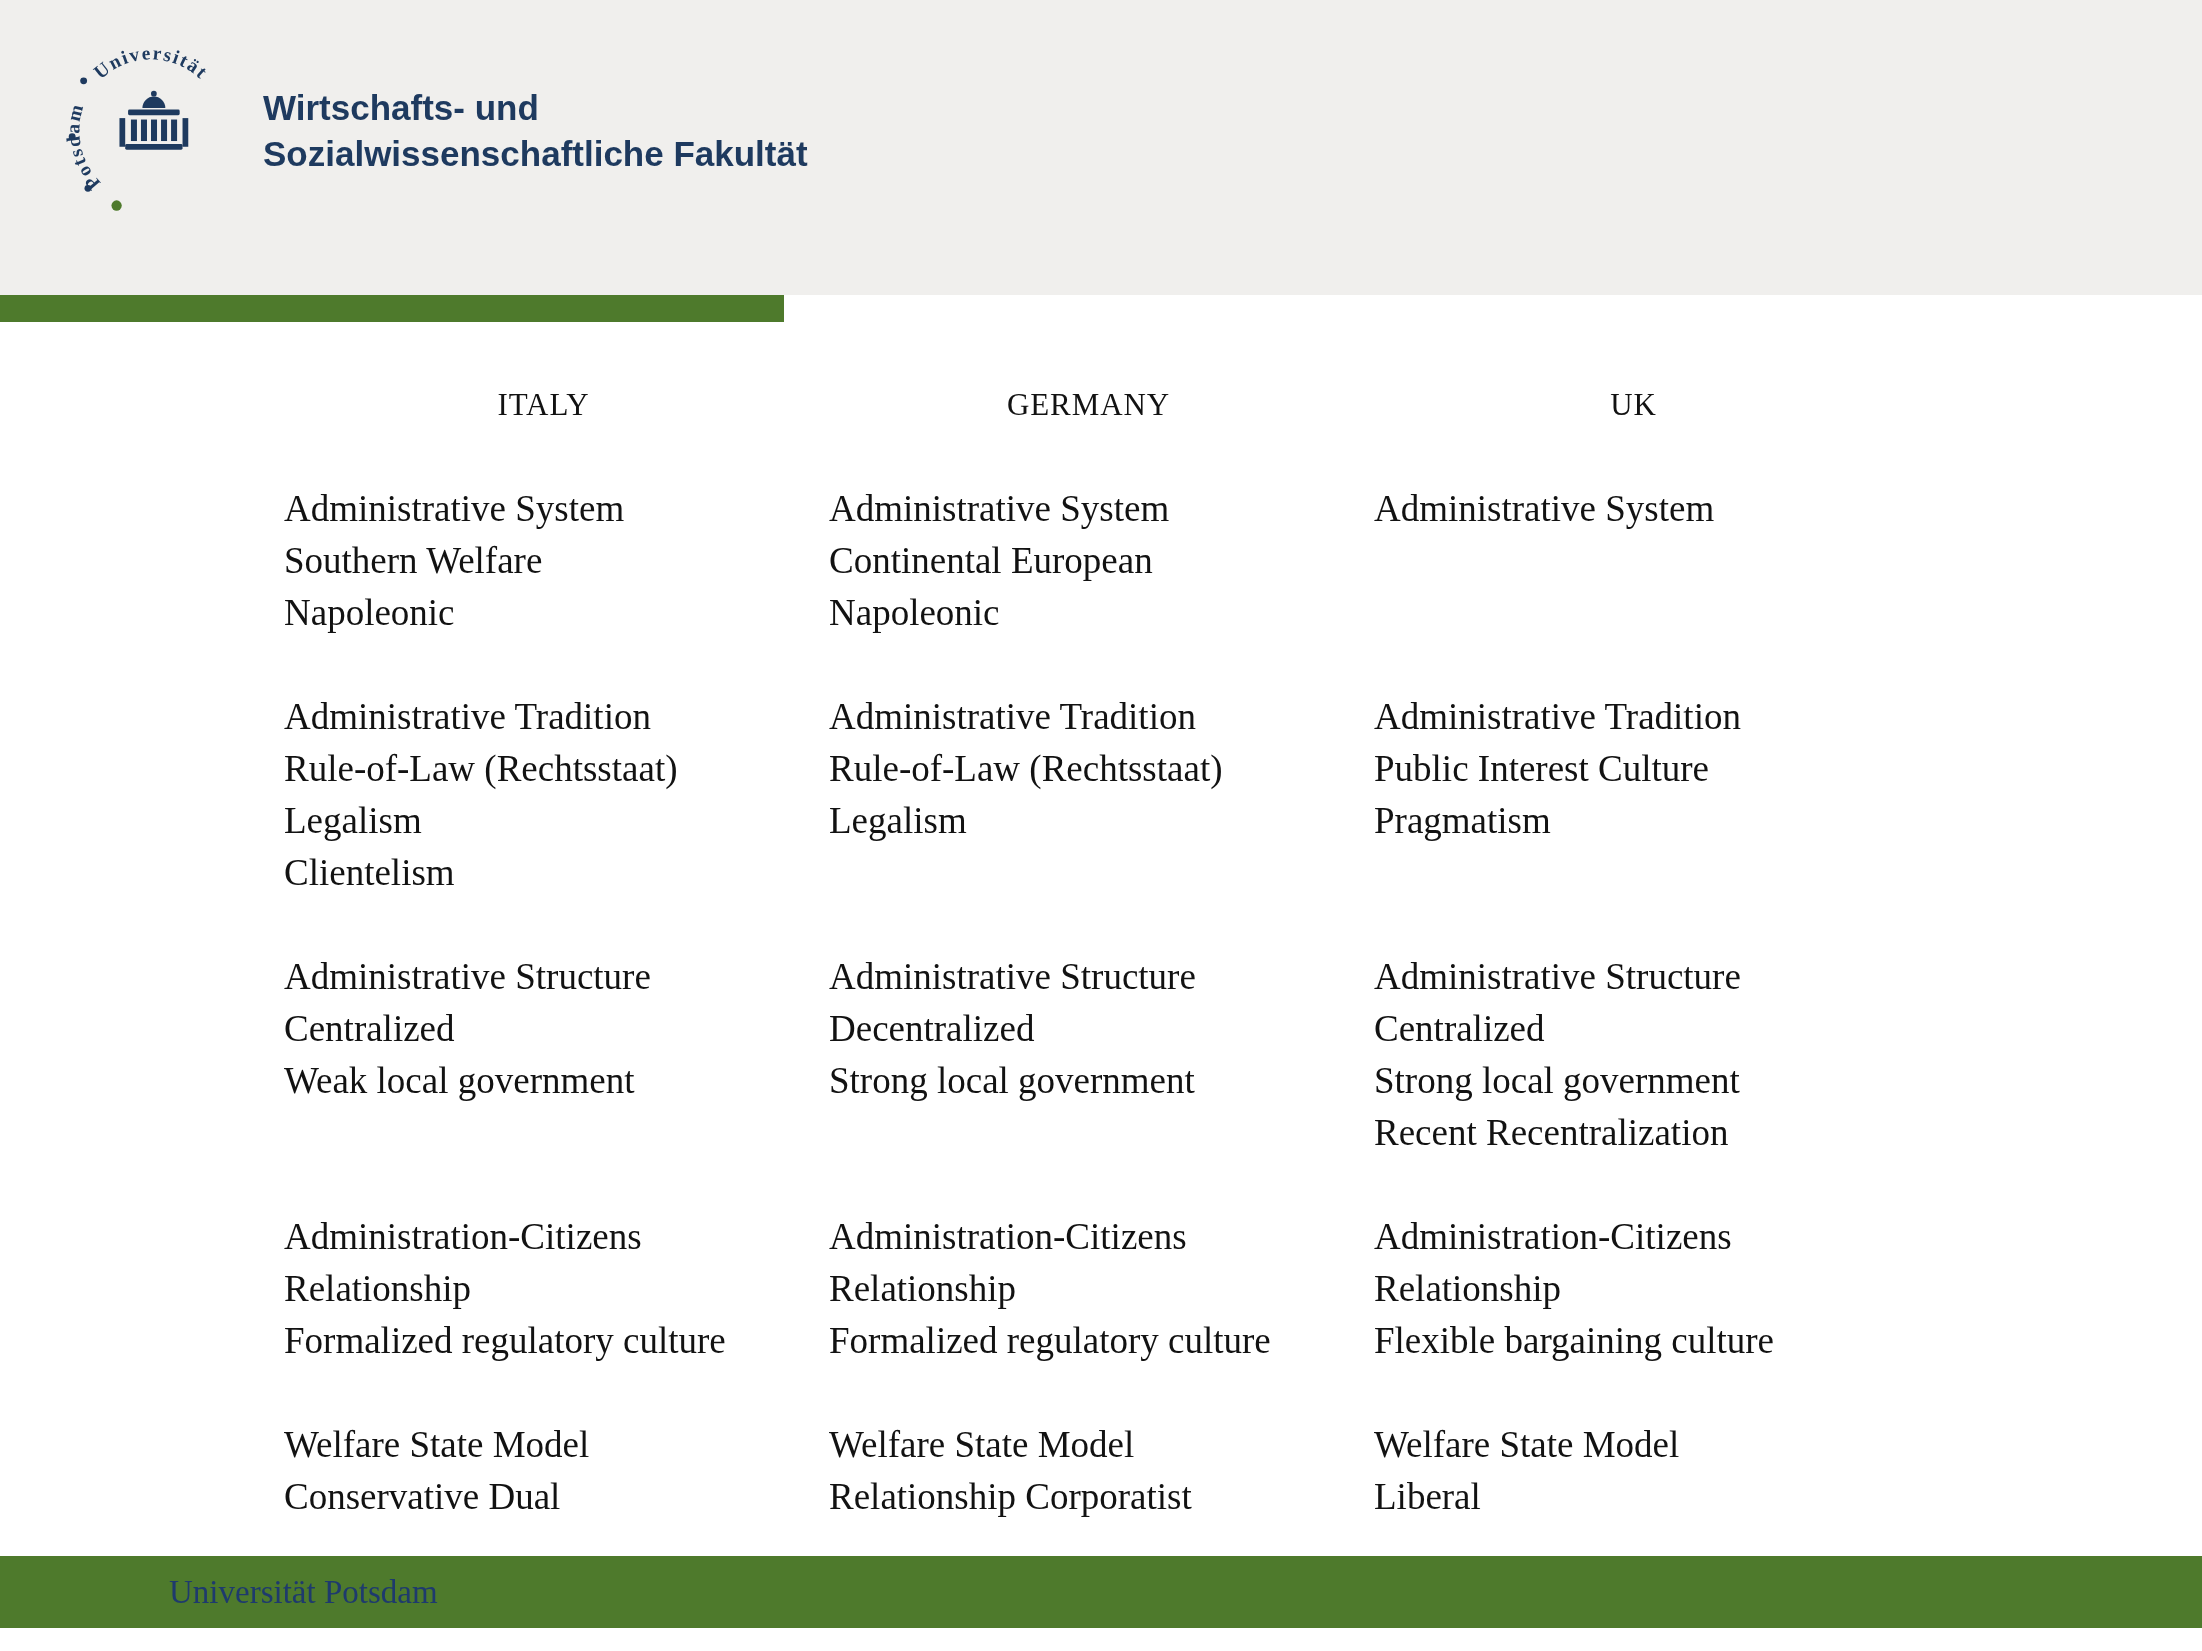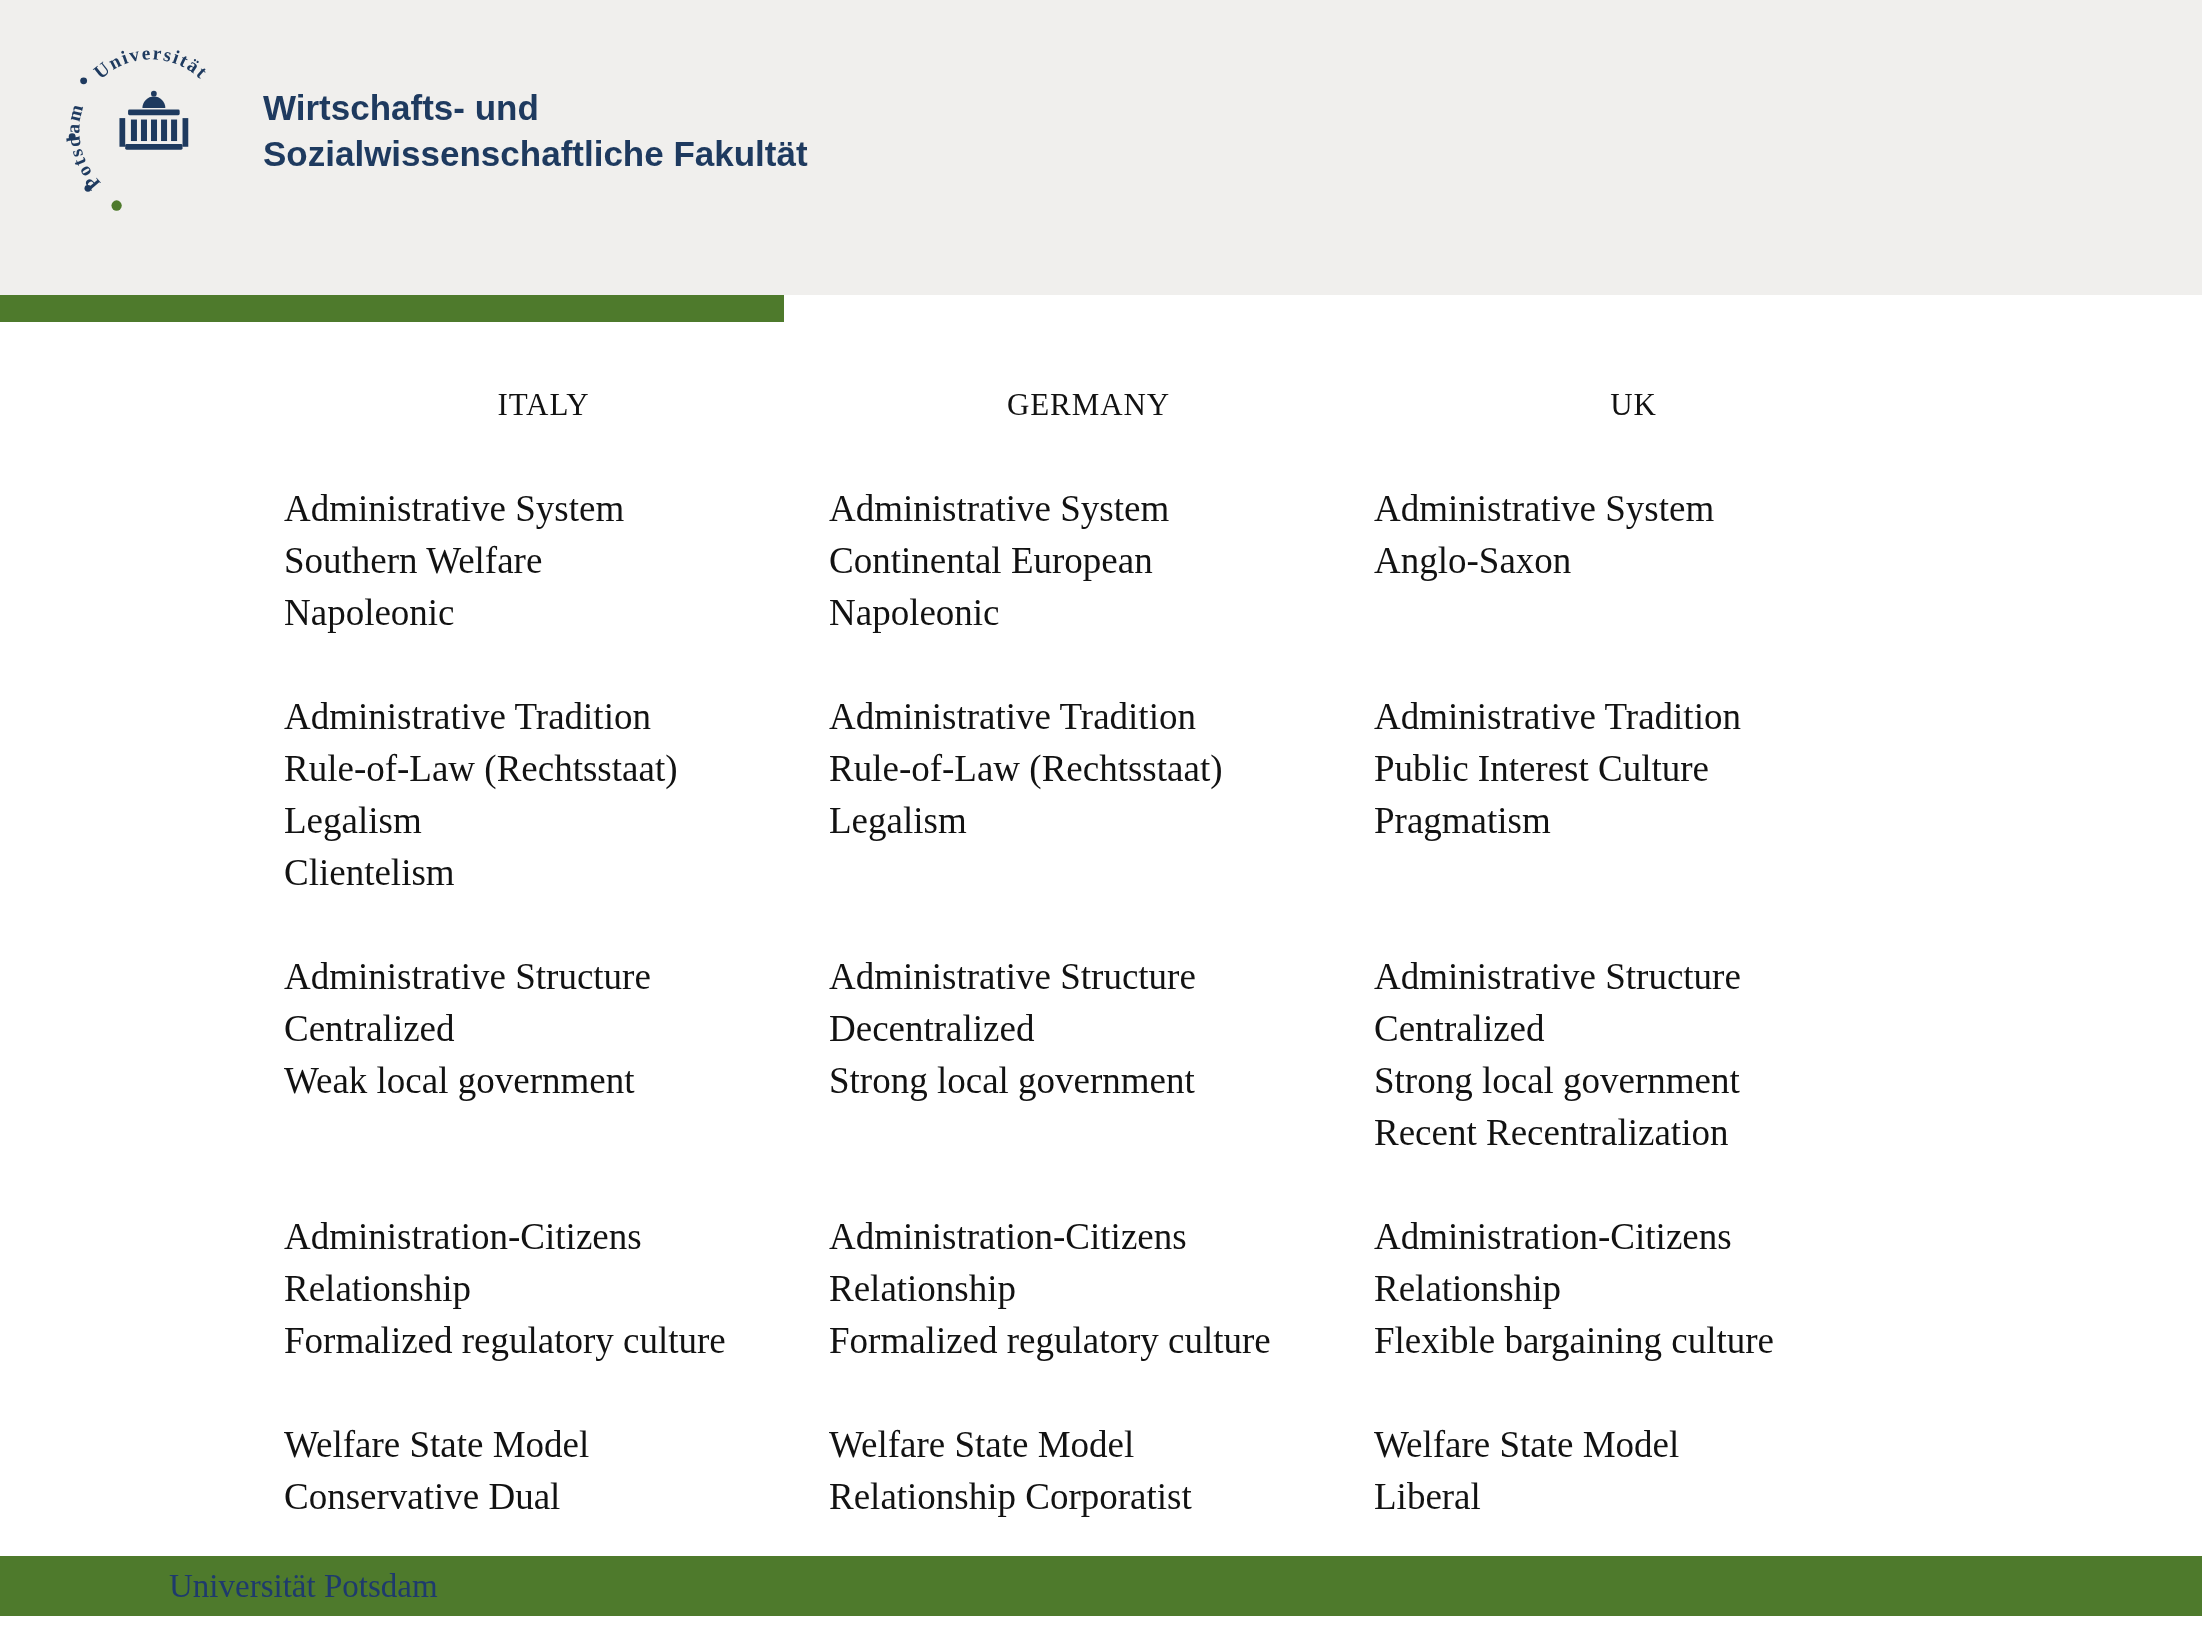--- a/index.html
+++ b/index.html
@@ -66,21 +66,21 @@
   }
   .cell{
     padding-right:26px;
     font-size:37px;line-height:52px;
   }
   .sec-title{font-weight:400;}
   .sec-line{font-weight:400;}
   
   .footer-bar{
     position:absolute;top:1556px;left:0;
-    width:2203px;height:60px;
+    width:2203px;height:72px;
     background:var(--green);
     display:flex;align-items:center;
   }
   .footer-text{
     margin-left:169px;
     color:var(--footer-blue);
     font-size:33px;
     font-family:"Liberation Serif","DejaVu Serif",serif;
   }
 </style>
@@ -143,21 +143,20 @@
         <div class="sec-line">Southern Welfare</div>
         <div class="sec-line">Napoleonic</div>
       </div>
       <div class="cell">
         <div class="sec-title">Administrative System</div>
         <div class="sec-line">Continental European</div>
         <div class="sec-line">Napoleonic</div>
       </div>
       <div class="cell">
         <div class="sec-title">Administrative System</div>
-        <div class="sec-line">Anglo-Saxon</div>
       </div>
 
       <div class="cell">
         <div class="sec-title">Administrative Tradition</div>
         <div class="sec-line">Rule-of-Law (Rechtsstaat)</div>
         <div class="sec-line">Legalism</div>
         <div class="sec-line">Clientelism</div>
       </div>
       <div class="cell">
         <div class="sec-title">Administrative Tradition</div>

